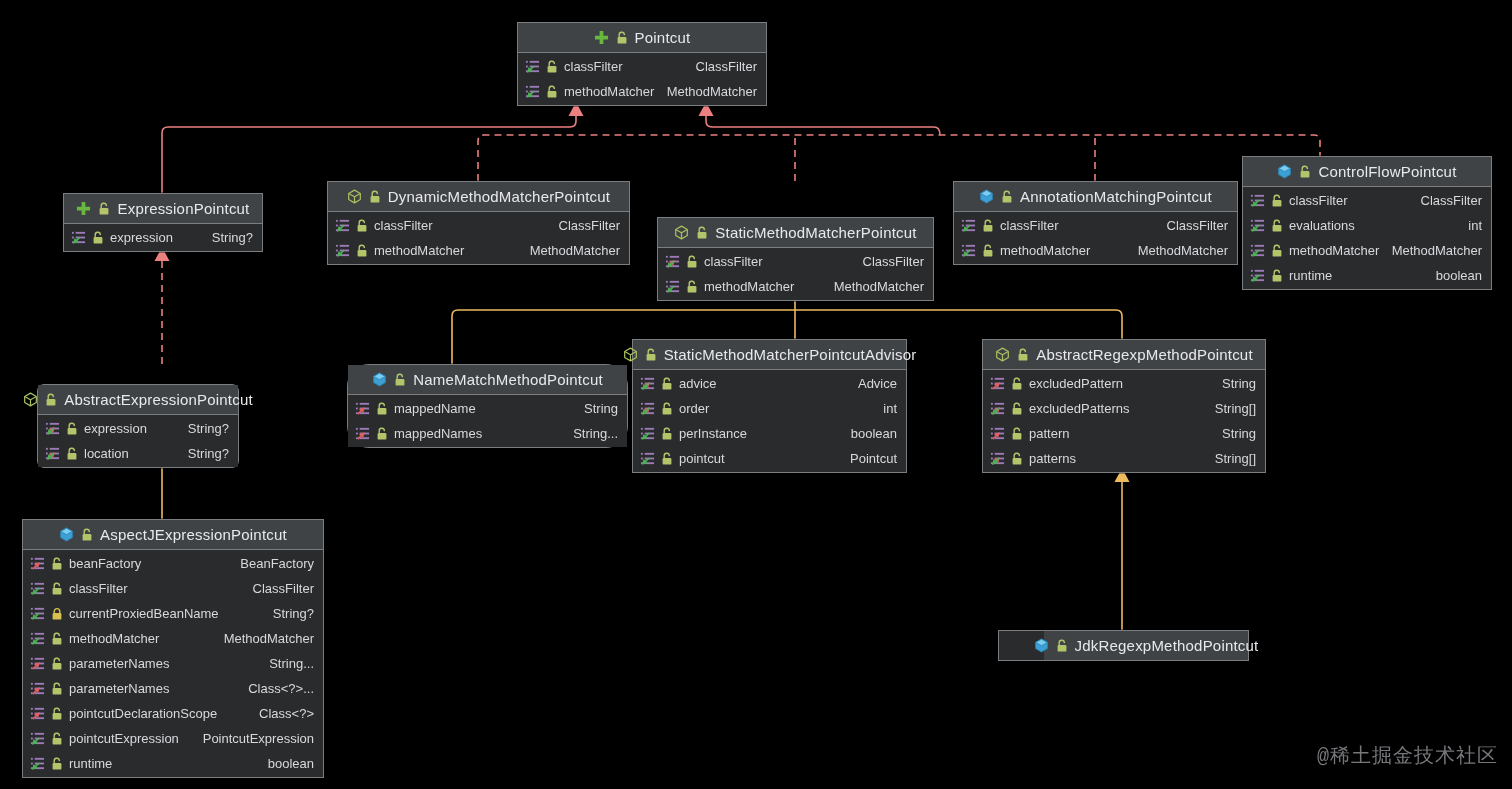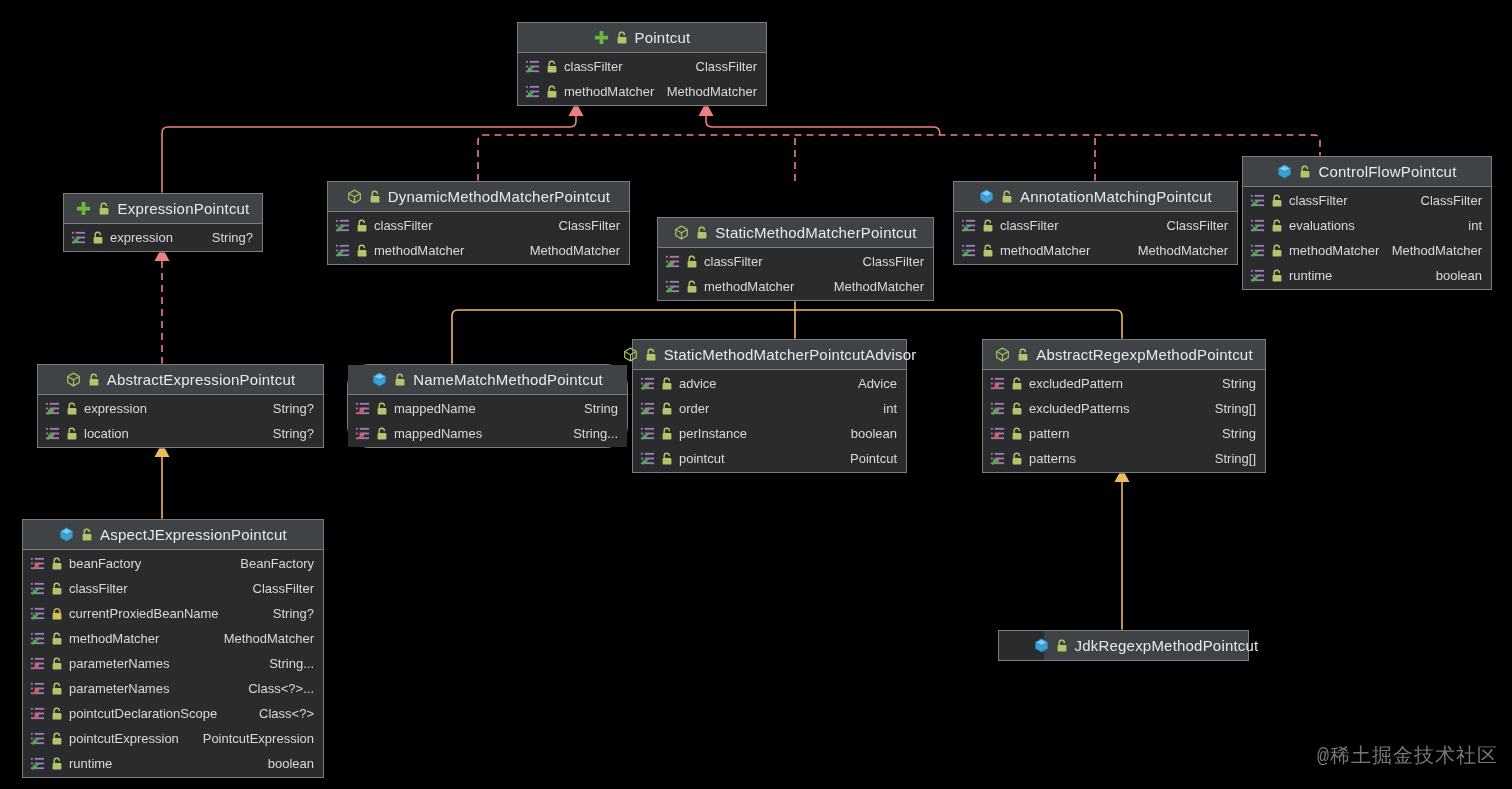--- a/index.html
+++ b/index.html
@@ -491,21 +491,21 @@
               <svg width="12" height="14" viewBox="0 0 12 14">
                 <path d="M3.2 6V4.2A2.6 2.6 0 0 1 8.4 3.6" fill="none" stroke="#b3c46a" stroke-width="1.4" stroke-linecap="round"></path>
                 <rect x="1.6" y="6" width="8.8" height="6.6" rx="1.2" fill="#b3c46a"></rect>
               </svg>
             </span>
             <span class="fname">runtime</span>
             <span class="ftype">boolean</span>
           </div>
         </div>
       </div>
-      <div class="node has-body" style="left: 37px; top: 364px; width: 287px;">
+      <div class="node has-body" style="left: 37px; top: 384px; width: 202px; border-radius: 7px;">
         <div class="node-header">
           <span class="icon">
             <svg width="15" height="15" viewBox="0 0 16 16">
               <g fill="none" stroke="#a9c05e" stroke-width="1.3" stroke-linejoin="round">
                 <path d="M8 1.2 14.2 4.7V11.3L8 14.8 1.8 11.3V4.7Z"></path>
                 <path d="M1.8 4.7 8 8.2 14.2 4.7M8 8.2V14.8"></path>
               </g>
             </svg>
           </span>
           <span class="icon">

